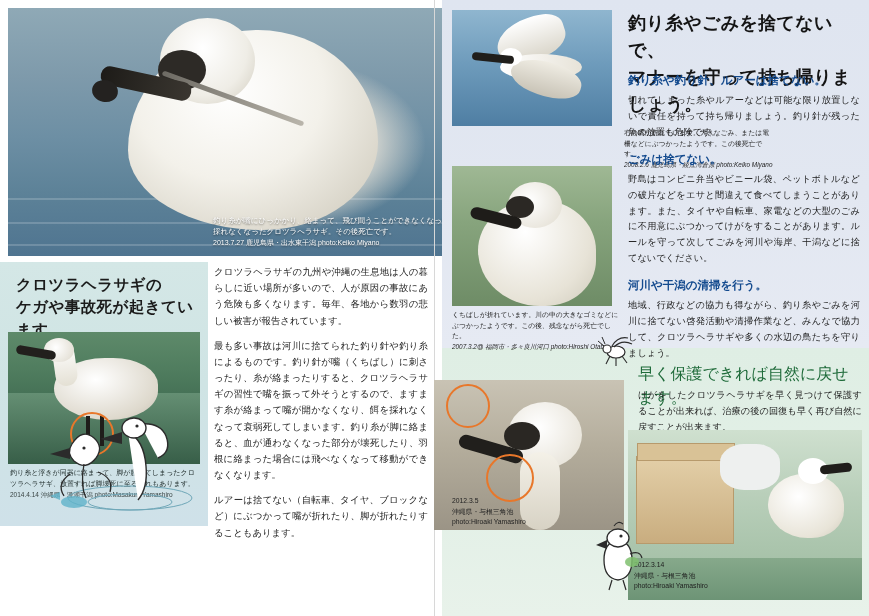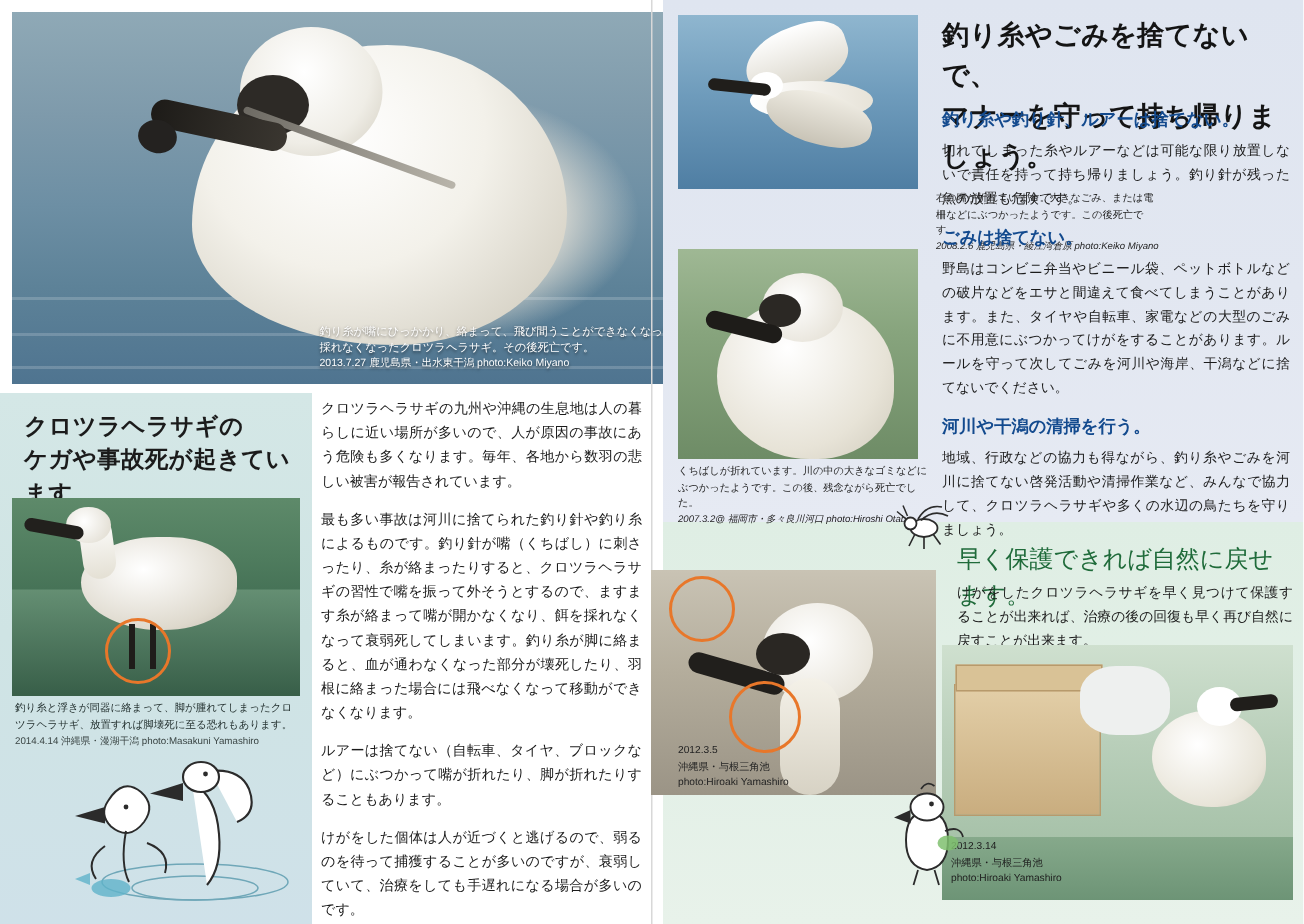--- a/index.html
+++ b/index.html
@@ -49,21 +49,21 @@
     background:linear-gradient(90deg,#6d6a63,#b9b5ab);transform:rotate(20deg);border-radius:3px;
   }
   .hero-photo .caption{
     position:absolute;left:205px;bottom:8px;right:8px;color:#ffffff;
     font-size:7.5px;line-height:1.5;text-shadow:0 1px 2px rgba(0,0,0,.6);
   }
   .hero-photo .caption .credit{font-size:7px;}
 
   .mid-block{position:absolute;left:0;top:262px;width:434px;height:354px;}
   .tealbox{
-    position:absolute;left:0;top:0;width:208px;height:354px;
+    position:absolute;left:0;top:0;width:208px;height:264px;
     background:linear-gradient(180deg,#d4e7e6 0%, #cfe4e4 45%, #cfe1e9 100%);
   }
   .headline{
     position:absolute;left:16px;top:12px;width:182px;
     font-size:15.5px;font-weight:bold;color:#1b1b1b;line-height:1.45;letter-spacing:.4px;
   }
   .photo-spoonbill{
     position:absolute;left:8px;top:70px;width:192px;height:132px;overflow:hidden;
     background:linear-gradient(180deg,#5e8a6a 0%,#4f7c5e 30%,#3f6b51 60%,#2f5a43 100%);
   }
@@ -280,21 +280,20 @@
             <ellipse cx="64" cy="100" rx="13" ry="6" fill="#5fb3c9" opacity="0.8"></ellipse>
             <path d="M50 98 l-10 -4 l10 -4 z" fill="#5fb3c9" opacity="0.8"></path>
           </svg>
         </div>
       </div>
 
       <div class="body-col">
         <p>クロツラヘラサギの九州や沖縄の生息地は人の暮らしに近い場所が多いので、人が原因の事故にあう危険も多くなります。毎年、各地から数羽の悲しい被害が報告されています。</p>
         <p>最も多い事故は河川に捨てられた釣り針や釣り糸によるものです。釣り針が嘴（くちばし）に刺さったり、糸が絡まったりすると、クロツラヘラサギの習性で嘴を振って外そうとするので、ますます糸が絡まって嘴が開かなくなり、餌を採れなくなって衰弱死してしまいます。釣り糸が脚に絡まると、血が通わなくなった部分が壊死したり、羽根に絡まった場合には飛べなくなって移動ができなくなります。</p>
         <p>ルアーは捨てない（自転車、タイヤ、ブロックなど）にぶつかって嘴が折れたり、脚が折れたりすることもあります。</p>
-        <p>けがをした個体は人が近づくと逃げるので、弱るのを待って捕獲することが多いのですが、衰弱していて、治療をしても手遅れになる場合が多いのです。</p>
       </div>
     </div>
   </div>
 
   <div class="divider"></div>
 
   <div class="right-col">
     <div class="rtop"></div>
     <div class="rbottom"></div>
 

